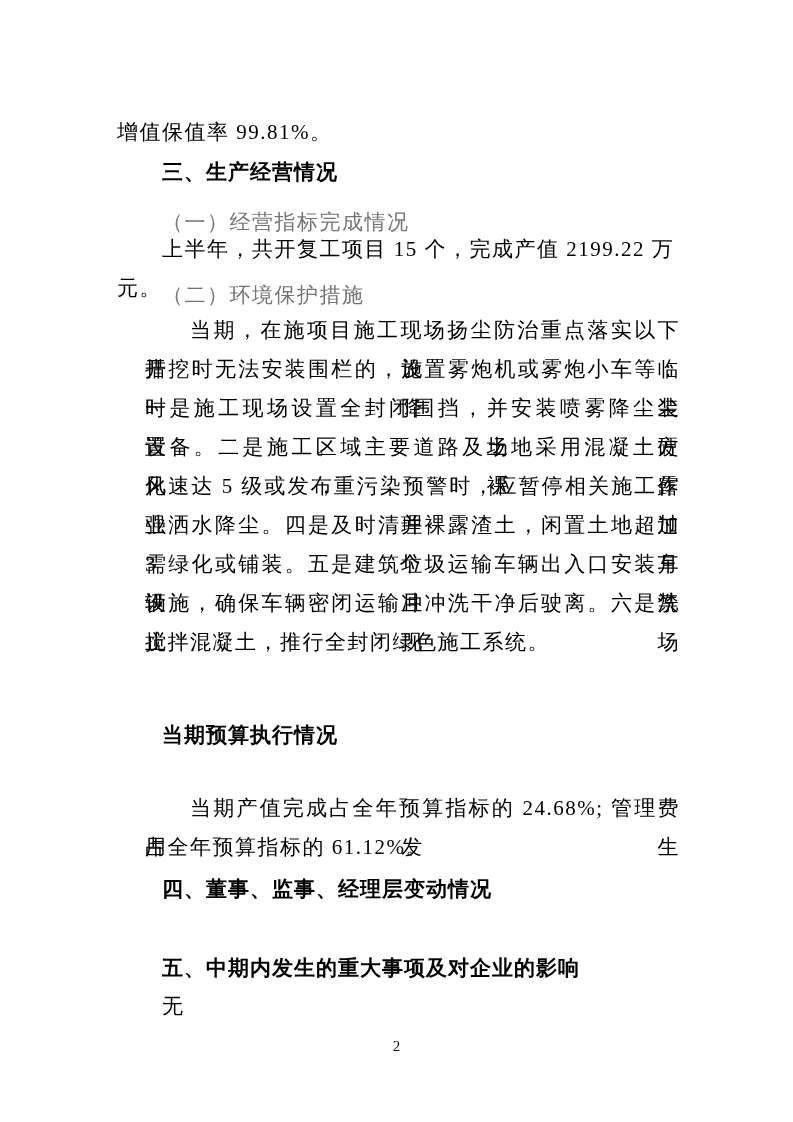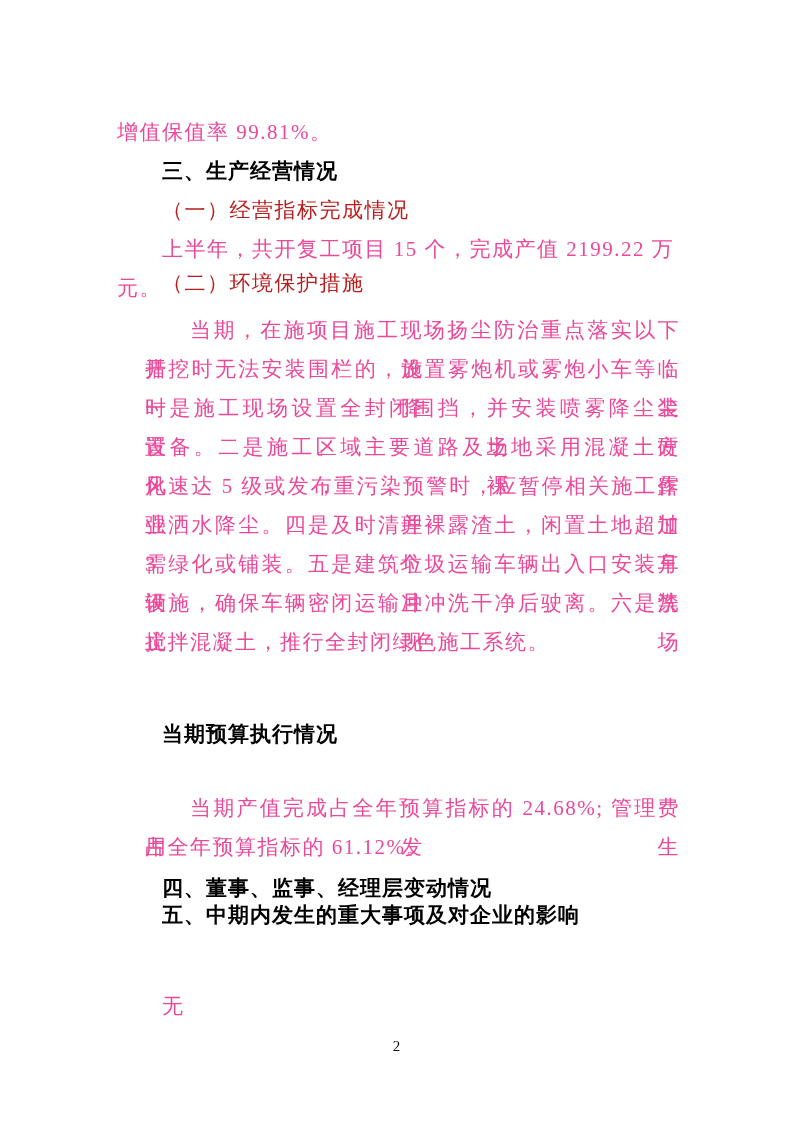--- a/index.html
+++ b/index.html
@@ -15,34 +15,35 @@
     overflow: hidden;
     font-family: "Liberation Serif", "DejaVu Serif", serif;
   }
   .block {
     position: absolute;
     left: 117px;
     width: 563px;
     font-size: 21px;
     line-height: 39px;
     letter-spacing: 1.5px;
-    color: #ec4899;
+    color: #000000;
     font-family: "Liberation Serif", "DejaVu Serif", serif;
     white-space: normal;
   }
   
   .hei {
-    font-family: Liberation Serif, serif;
+    font-family: Liberation Sans, sans-serif;
     font-weight: bold;
     color: #000000;
     letter-spacing: 1px;
   }
   
   .kai {
-    color: #b91c1c;
+    color: #737373;
+    margin-top: 12px;
   }
   .indent { text-indent: 45px; }
   .line { height: 39px; margin-left: 28px; }
   
   .jline {
     text-align: justify;
     text-align-last: justify;
   }
   .page-number {
     position: absolute;
@@ -84,19 +85,19 @@
   <div class="block hei indent" style="top:715px">当期预算执行情况</div>
 
   <div class="block" style="top:789px">
     <div class="line jline indent">当期产值完成占全年预算指标的 24.68%; 管理费用发生</div>
     <div class="line">占全年预算指标的 61.12%。</div>
   </div>
 
   <div class="block hei indent" style="top:869px">四、董事、监事、经理层变动情况</div>
 
 
-  <div class="block hei indent" style="top:896px">五、中期内发生的重大事项及对企业的影响</div>
+  <div class="block hei indent" style="top:948px">五、中期内发生的重大事项及对企业的影响</div>
 
   <div class="block indent" style="top:987px">无</div>
 
   <div class="page-number" style="top:1038px">2</div>
 
 </div>
 
 </body></html>

